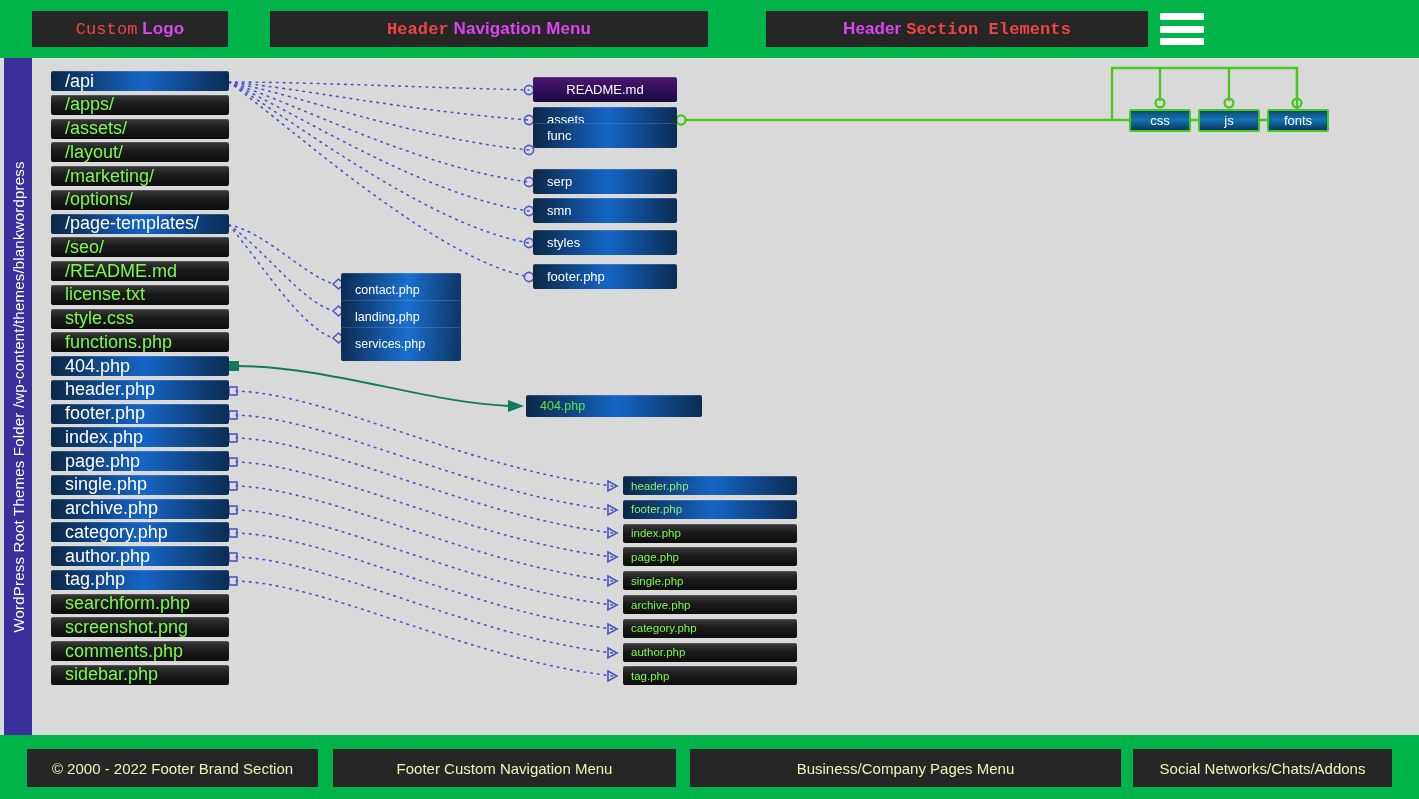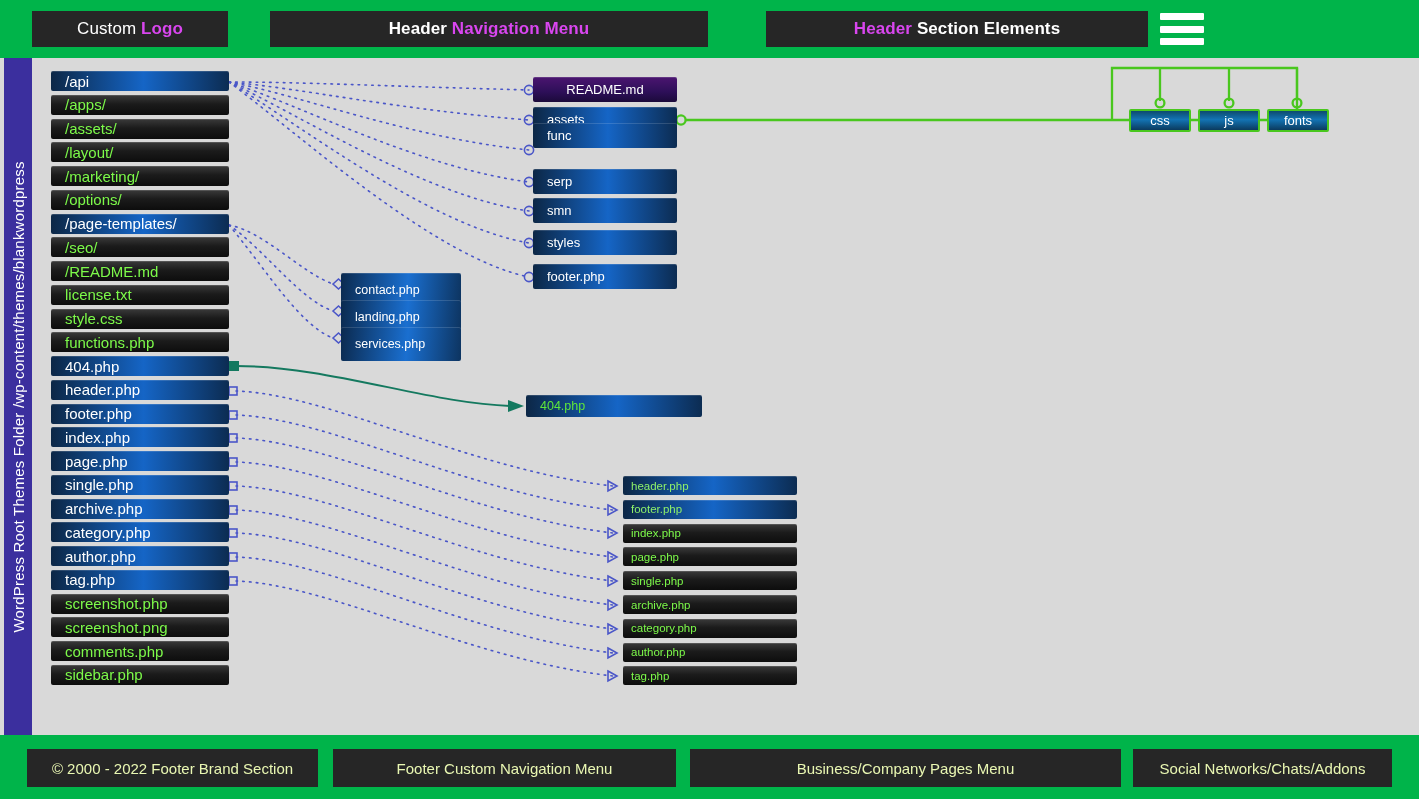--- a/index.html
+++ b/index.html
@@ -25,21 +25,21 @@
     background: #262626;
     color: #ffffff;
     font-size: 17px;
     font-weight: bold;
     display: flex; align-items: center; justify-content: center;
     height: 36px;
     white-space: nowrap;
     letter-spacing: .1px;
   }
   .pill .g { color: #d946ef; }
-  .pill .w { color: #ffffff; }
+  .pill .w { color: #ef4444; font-family: Liberation Mono, monospace; }
 
   #logo-pill      { width: 196px; margin-right: 42px; font-weight: normal; }
   #logo-pill .g   { font-weight: bold; }
   #nav-pill       { width: 438px; margin-right: 58px; }
   #section-pill   { width: 382px; margin-right: 12px; }
   #cta-pill       { width: 196px; margin-right: 22px; }
 
   #hamburger { width: 44px; height: 32px; display:flex; flex-direction:column; justify-content:space-between; }
   #hamburger i { display:block; height: 7px; background:#ffffff; border-radius:1px; }
 
@@ -71,21 +71,21 @@
     color: #ffffff;
     font-size: 15px;
     letter-spacing: .2px;
   }
 
   
   .node {
     position: absolute;
     height: 20px;
     display: flex; align-items: center;
-    font-size: 15px;
+    font-size: 18px;
     padding-left: 14px;
     white-space: nowrap;
     border-radius: 2px;
     color: #7dfa4a;
     background: linear-gradient(180deg,#3a3a3a 0%,#1b1b1b 45%,#0d0d0d 100%);
     box-shadow: inset 0 1px 0 rgba(255,255,255,.14);
   }
   .node.blue {
     color: #ffffff;
     background: linear-gradient(90deg,#0c2746 0%,#1565c6 52%,#0c2c52 100%);
@@ -252,21 +252,21 @@
       <div class="node  blue" style="top: 356px;">404.php</div>
       <div class="node  blue" style="top: 379.75px;">header.php</div>
       <div class="node  blue" style="top: 403.5px;">footer.php</div>
       <div class="node  blue" style="top: 427.25px;">index.php</div>
       <div class="node  blue" style="top: 451px;">page.php</div>
       <div class="node  blue" style="top: 474.75px;">single.php</div>
       <div class="node  blue" style="top: 498.5px;">archive.php</div>
       <div class="node  blue" style="top: 522.25px;">category.php</div>
       <div class="node  blue" style="top: 546px;">author.php</div>
       <div class="node  blue" style="top: 569.75px;">tag.php</div>
-      <div class="node " style="top: 593.5px;">screenshot.php</div>
+      <div class="node " style="top: 593.5px;">searchform.php</div>
       <div class="node " style="top: 617.25px;">screenshot.png</div>
       <div class="node " style="top: 641px;">comments.php</div>
       <div class="node " style="top: 664.75px;">sidebar.php</div>
     </div>
 
   <div id="apichildren">
       <div class="node mid purple" style="top: 77px;">README.md</div>
       <div class="node mid blue" style="top: 107px;">assets</div>
       <div class="node mid blue" style="top: 123px;">func</div>
       <div class="node mid blue" style="top: 169px;">serp</div>

